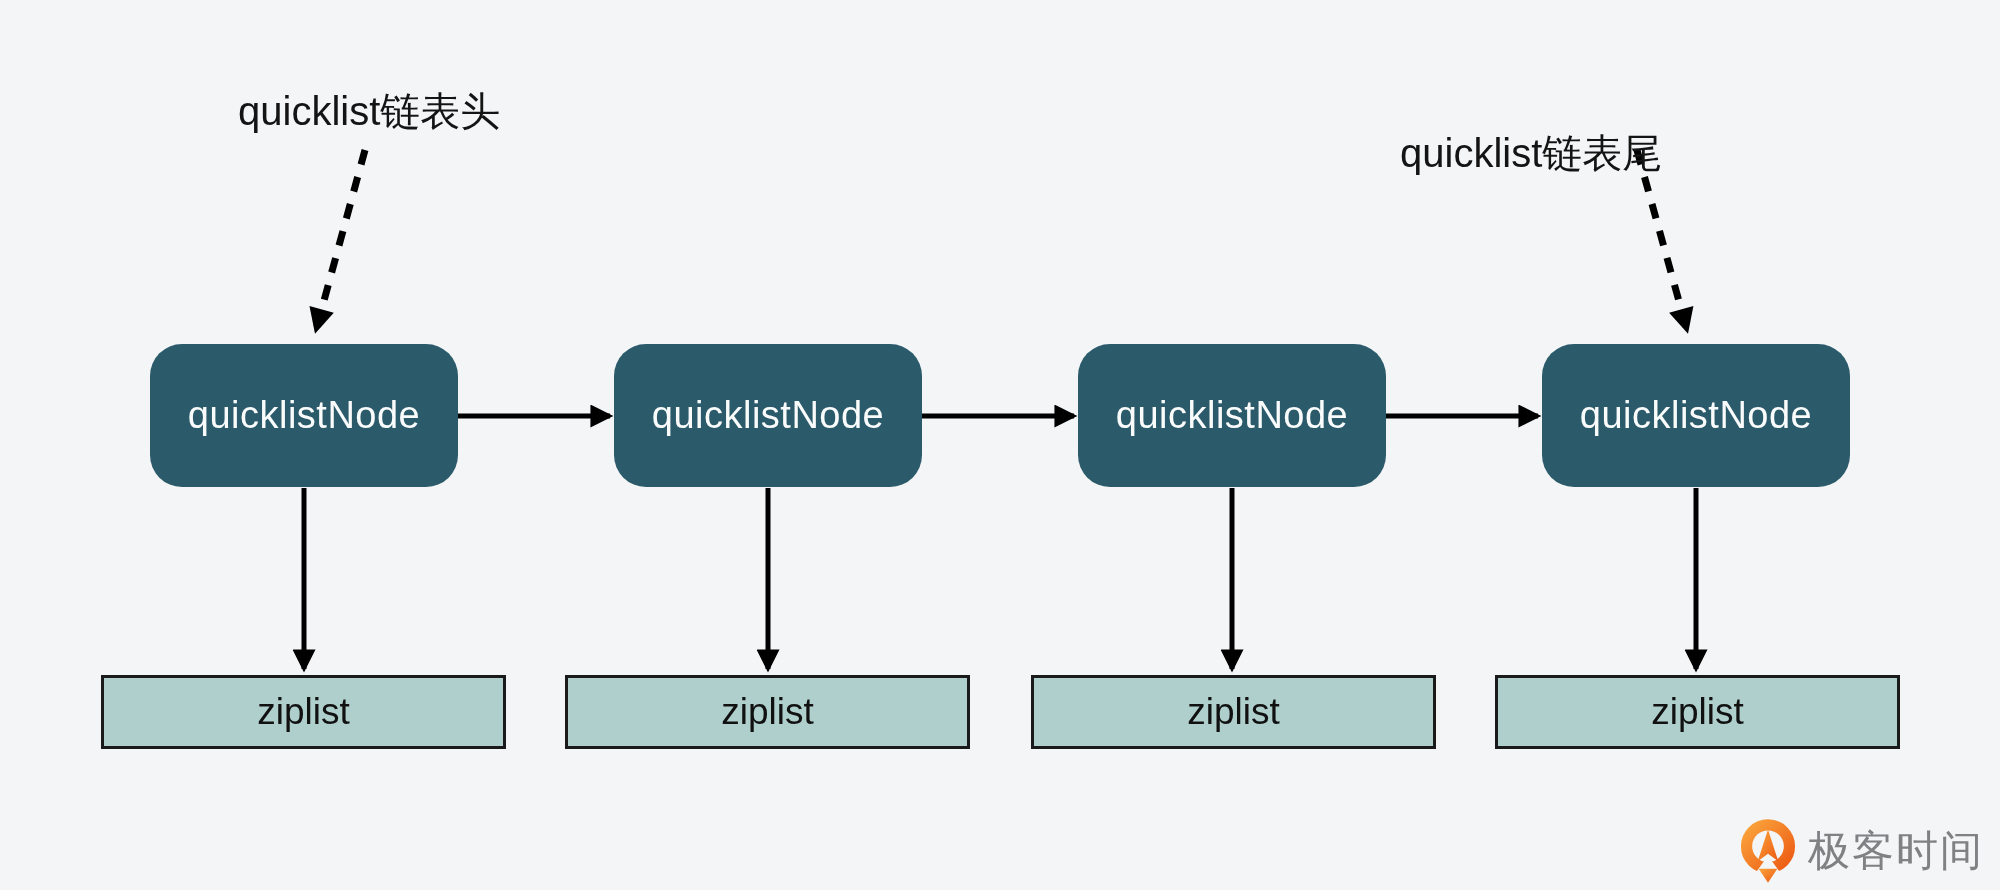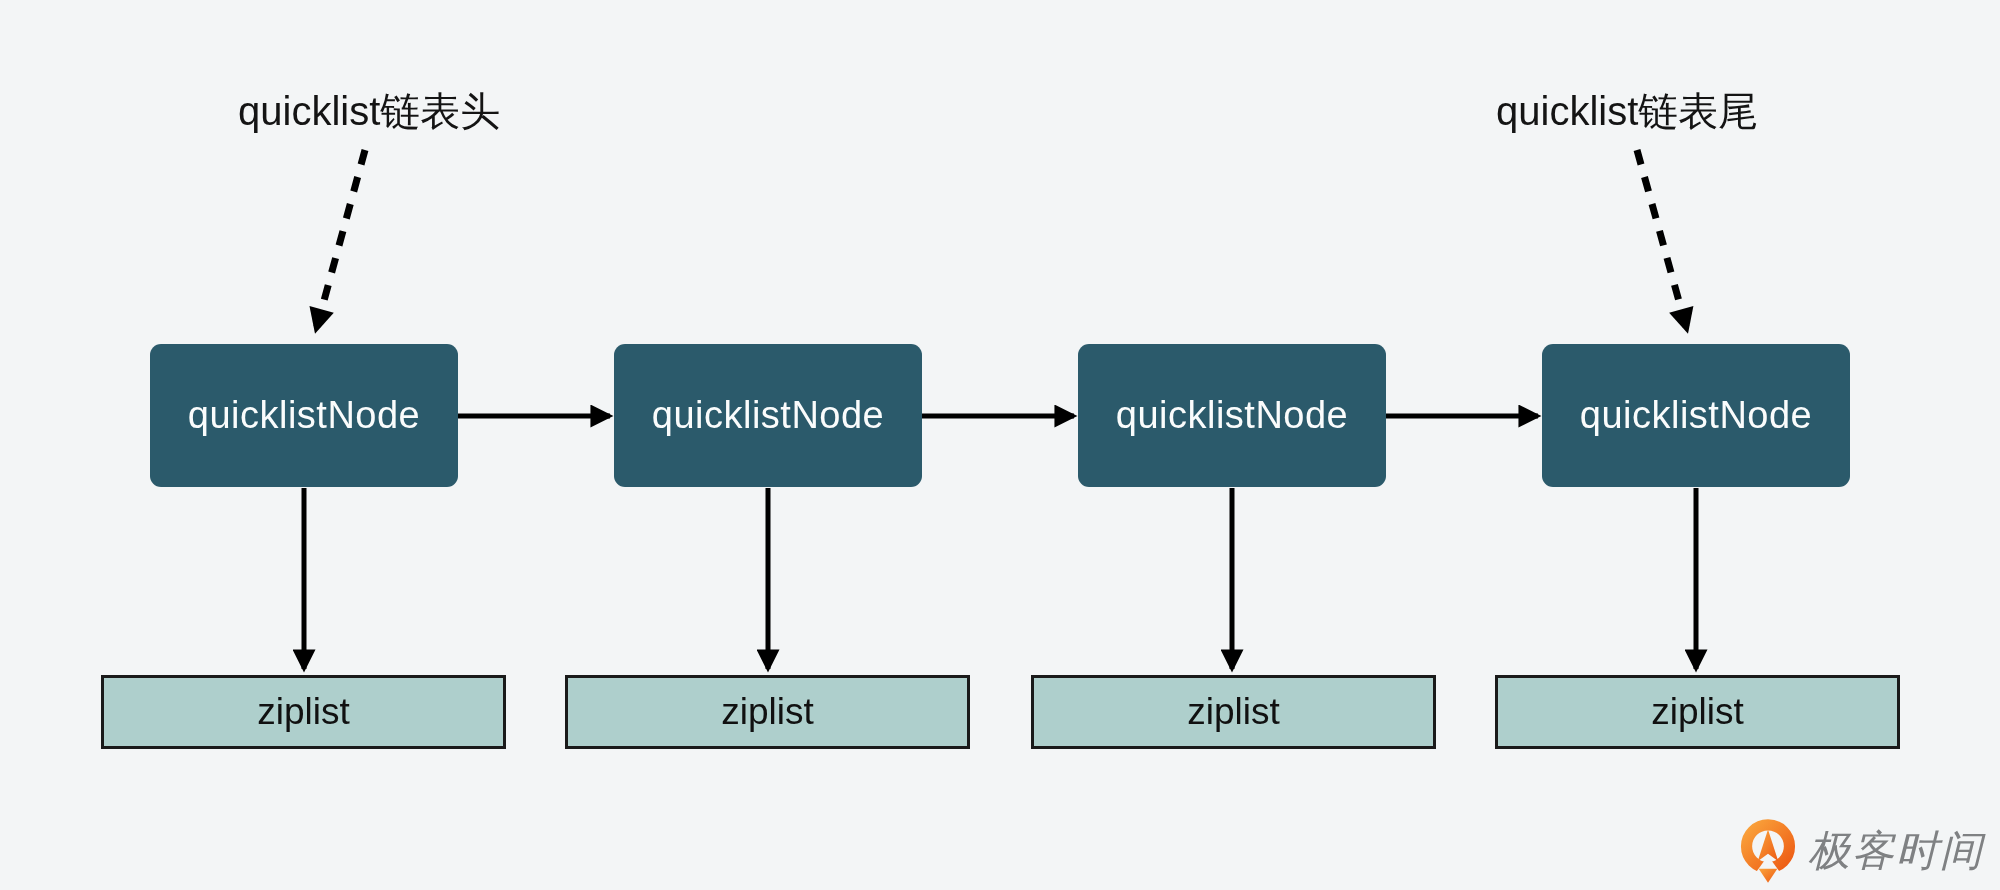--- a/index.html
+++ b/index.html
@@ -29,21 +29,21 @@
     left:0;top:0;
     width:2000px;height:890px;
     pointer-events:none;
   }
   .node{
     position:absolute;
     top:344px;
     width:308px;
     height:143px;
     background:var(--node-fill);
-    border-radius:11px;
+    border-radius:32px;
     display:flex;
     align-items:center;
     justify-content:center;
     color:var(--node-text);
     font-size:38px;
     letter-spacing:0.5px;
   }
   .node.n1{left:150px;}
   .node.n2{left:614px;}
   .node.n3{left:1078px;}
@@ -67,29 +67,28 @@
   .ziplist.z3{left:1031px;}
   .ziplist.z4{left:1495px;}
   .anno{
     position:absolute;
     top:84px;
     font-size:40px;
     color:var(--label-text);
     white-space:nowrap;
   }
   .anno.head{left:238px;}
-  .anno.tail{left:1496px;}
+  .anno.tail{left:1400px;margin-top:42px;}
   .logo{
     position:absolute;
     right:16px;
     bottom:6px;
     display:flex;
     align-items:center;
     gap:12px;
-    font-style:italic;
   }
   .logo-text{
     font-size:42px;
     letter-spacing:2px;
     color:var(--logo-text);
   }
 </style>
 </head>
 <body>
 

